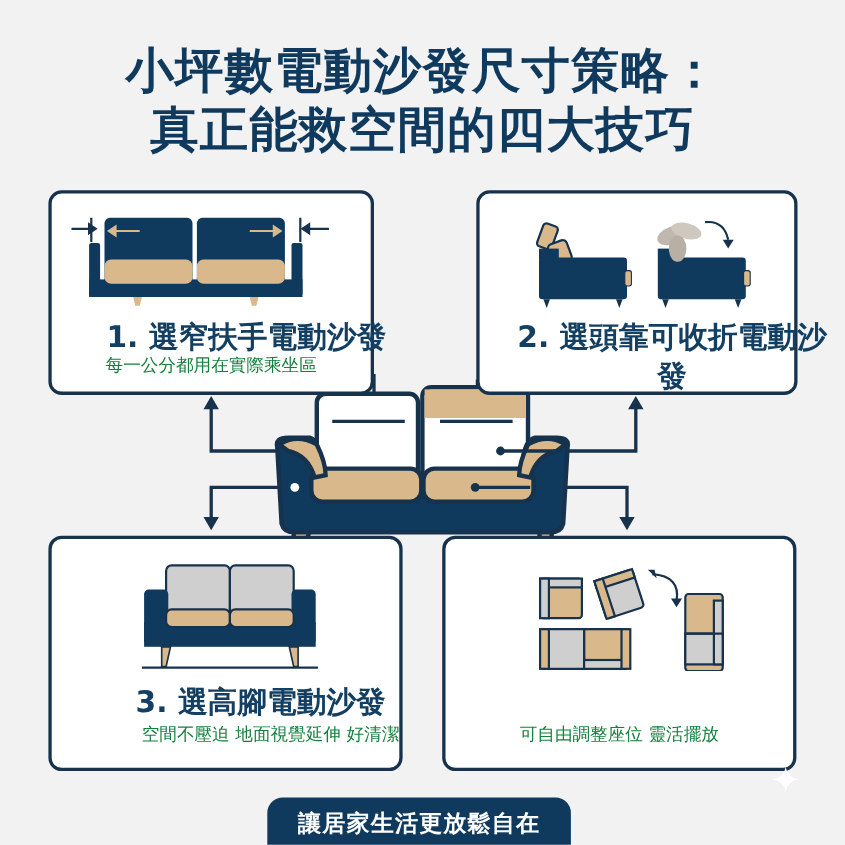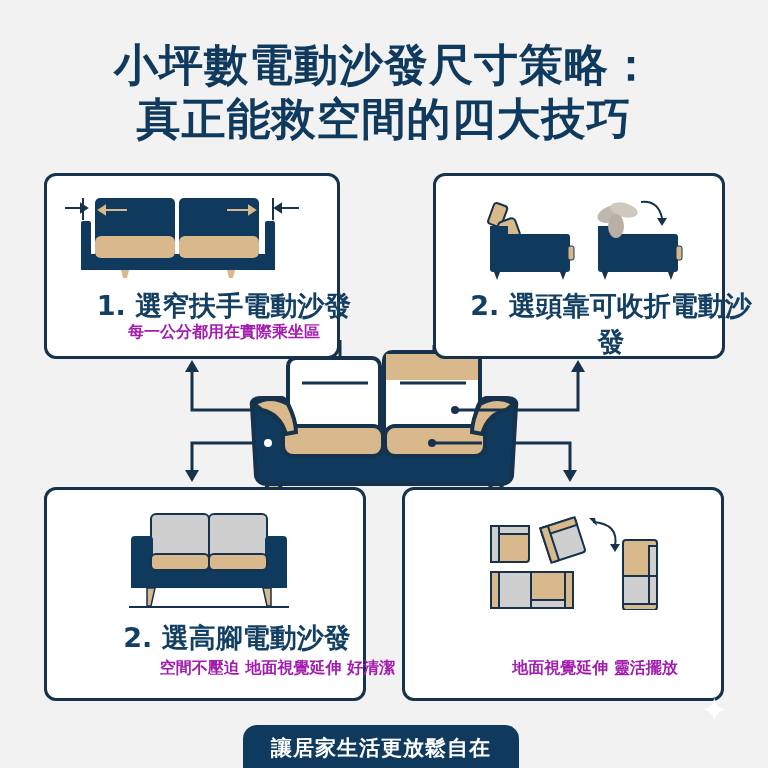--- a/index.html
+++ b/index.html
@@ -18,21 +18,21 @@
   .card {
     position:absolute; background:#ffffff;
     border:3px solid #16324c; border-radius:12px; box-sizing:border-box;
   }
   .card-title {
     position:absolute; left:0; width:100%; text-align:center;
     color:#133f63; font-weight:bold; font-size:27px;margin-left:32px;
   }
   .card-sub {
     position:absolute; left:0; width:100%; text-align:center;
-    color:#a21caf; font-weight:bold; font-size:16px;margin-left:32px;
+    color:#15803d; font-weight:normal; font-size:16px;
   }
   .banner {
     position:absolute; left:243px; top:725px; width:276px; height:50px;
     background:#0f3a5e; border-radius:14px 14px 0 0;
     color:#fff; font-weight:bold; font-size:21px; text-align:center;
     line-height:46px; letter-spacing:1px;
   }
   svg { position:absolute; left:0; top:0; }
   .sparkle { position:absolute; left:700px; top:690px; font-size:34px; color:#ffffff; }
 </style>
@@ -158,21 +158,21 @@
     <rect x="162" y="24" width="58" height="44" rx="5" fill="#cfcfcf" stroke="#16324c" stroke-width="2"></rect>
     <rect x="84" y="46" width="22" height="50" rx="4" fill="#0f3a5e"></rect>
     <rect x="218" y="46" width="22" height="50" rx="4" fill="#0f3a5e"></rect>
     <rect x="84" y="76" width="156" height="22" fill="#0f3a5e"></rect>
     <rect x="104" y="64" width="58" height="16" rx="5" fill="#d9b98c" stroke="#16324c" stroke-width="2"></rect>
     <rect x="162" y="64" width="58" height="16" rx="5" fill="#d9b98c" stroke="#16324c" stroke-width="2"></rect>
     <polygon points="100,98 108,98 104,116 100,116" fill="#d9b98c" stroke="#16324c" stroke-width="1.5"></polygon>
     <polygon points="216,98 224,98 224,116 220,116" fill="#d9b98c" stroke="#16324c" stroke-width="1.5"></polygon>
     <line x1="82" y1="117" x2="242" y2="117" stroke="#16324c" stroke-width="2"></line>
   </svg>
-  <div class="card-title" style="top:130px;">2. 選高腳電動沙發</div>
+  <div class="card-title" style="top:130px;">3. 選高腳電動沙發</div>
   <div class="card-sub" style="top:168px;text-align:right;">空間不壓迫 地面視覺延伸 好清潔</div>
 </div>
 
 <div class="card" style="left:402px; top:487px; width:322px; height:214px;">
   <svg width="322" height="120">
     <g stroke="#16324c" stroke-width="2">
       <rect x="86" y="36" width="38" height="36" rx="3" fill="#d9b98c"></rect>
       <rect x="86" y="36" width="38" height="8" fill="#cfcfcf"></rect>
       <rect x="86" y="36" width="8" height="36" fill="#cfcfcf"></rect>
       <g transform="rotate(-18 158 50)">
@@ -187,17 +187,17 @@
       <line x1="126" y1="82" x2="126" y2="118"></line>
       <rect x="218" y="50" width="34" height="70" rx="3" fill="#d9b98c"></rect>
       <rect x="218" y="86" width="34" height="28" fill="#cfcfcf"></rect>
       <rect x="244" y="56" width="8" height="58" fill="#cfcfcf"></rect>
       <line x1="218" y1="86" x2="252" y2="86"></line>
     </g>
     <path d="M188,32 Q214,34 210,56" stroke="#16324c" stroke-width="2" fill="none"></path>
     <polygon points="184,28 192,36 190,28" fill="#16324c"></polygon>
     <polygon points="205,54 215,54 210,62" fill="#16324c"></polygon>
   </svg>
-  <div class="card-sub" style="top:168px;">地面視覺延伸 靈活擺放</div>
+  <div class="card-sub" style="top:168px;">可自由調整座位 靈活擺放</div>
 </div>
 
 <div class="banner">讓居家生活更放鬆自在</div>
 <div class="sparkle">✦</div>
 
 </body></html>

